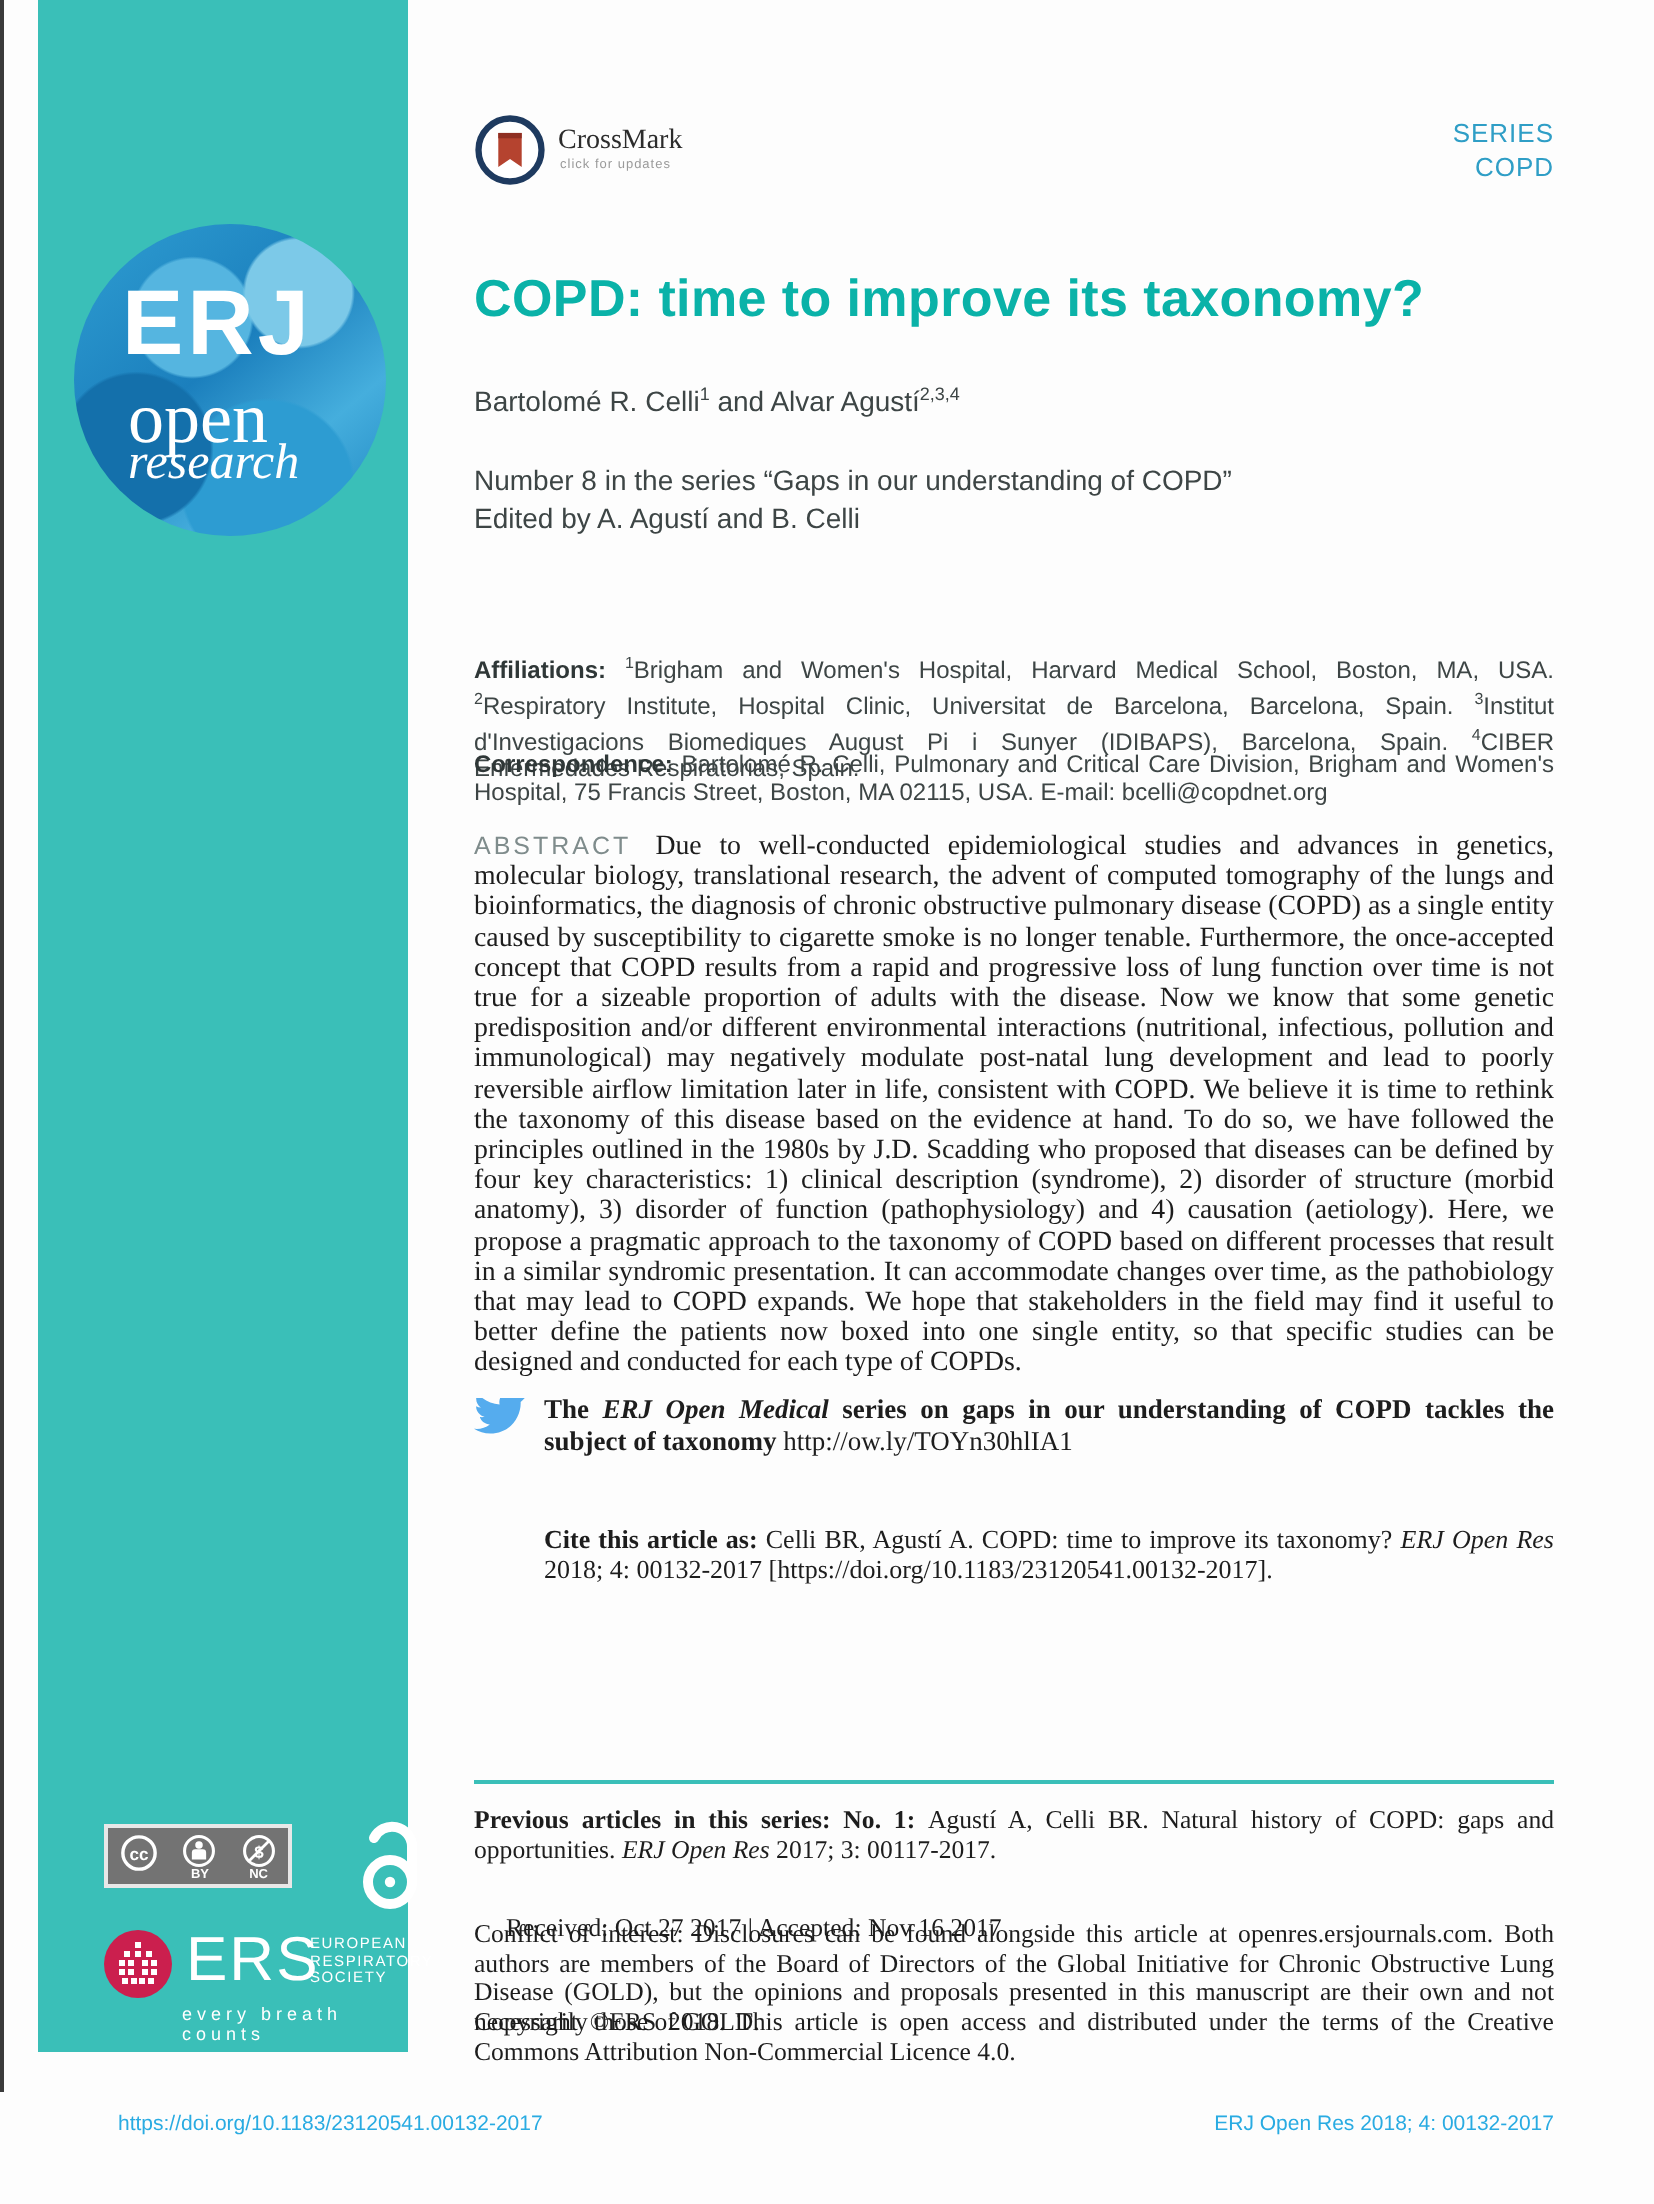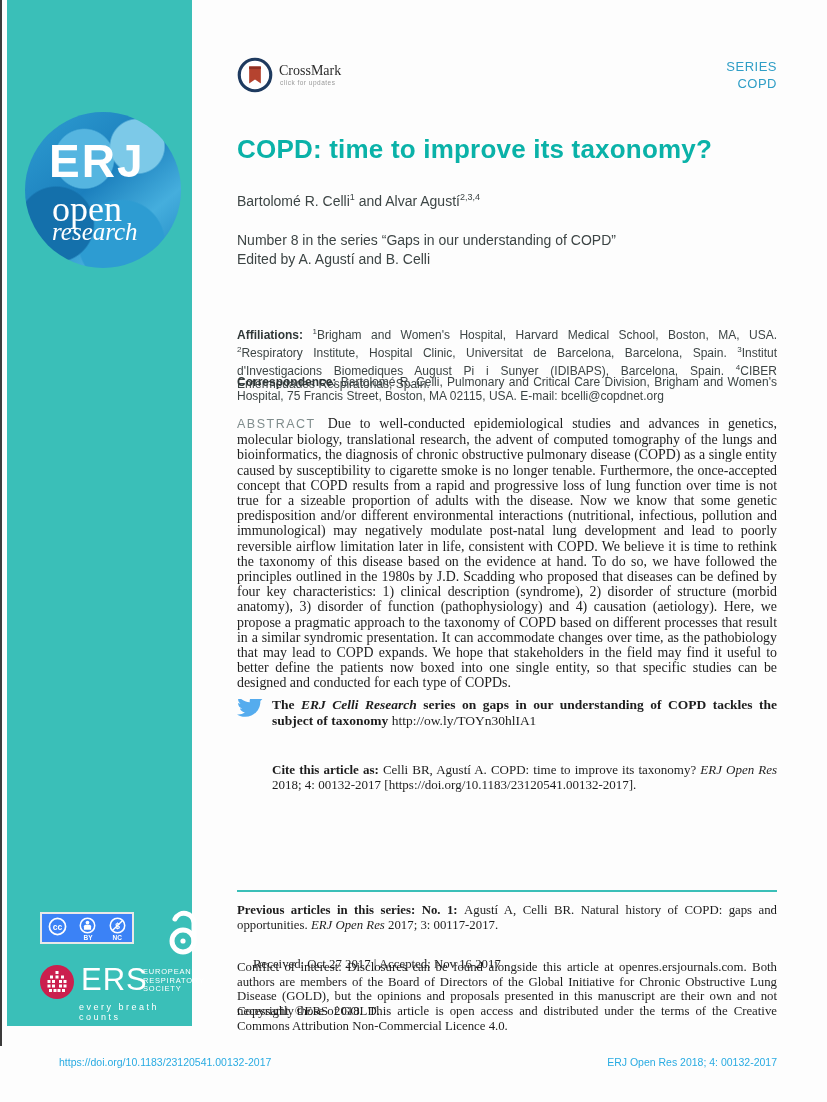--- a/index.html
+++ b/index.html
@@ -4,38 +4,38 @@
 <style>
   html,body{margin:0;padding:0;background:#e9e9e9;}
   #page{position:relative;width:827px;height:1102px;background:#fdfdfd;overflow:hidden;
         font-family:"Liberation Sans",sans-serif;}
   .abs{position:absolute;}
 
   
   #edge-line{left:0;top:0;width:2px;height:1046px;background:#3b3b3b;}
 
   
-  #sidebar{left:7px;top:0;width:185px;height:1026px;background:#3abfb8;}
+  #sidebar{left:19px;top:0;width:185px;height:1026px;background:#3abfb8;}
 
   
   #erj-logo{left:18px;top:112px;width:156px;height:156px;border-radius:50%;
     background:
       radial-gradient(circle at 72% 22%, #7cc9e8 0 16%, rgba(0,0,0,0) 17%),
       radial-gradient(circle at 20% 72%, #1470ab 0 22%, rgba(0,0,0,0) 23%),
       radial-gradient(circle at 62% 84%, #2d9cd2 0 26%, rgba(0,0,0,0) 27%),
       radial-gradient(circle at 38% 30%, #55b5e0 0 20%, rgba(0,0,0,0) 21%),
       linear-gradient(140deg,#2f9ed2 0%,#1b7fbd 45%,#45aedd 72%,#1e86c2 100%);
     color:#fff;}
   #erj-logo .l1{position:absolute;left:24px;top:22px;font-size:46px;font-weight:bold;letter-spacing:2px;}
   #erj-logo .l2{position:absolute;left:27px;top:76px;font-family:Liberation Serif, serif;font-size:36px;}
   #erj-logo .l3{position:absolute;left:27px;top:106px;font-family:"Liberation Serif",serif;
                 font-style:italic;font-size:25px;}
 
   
-  #cc-badge{left:33px;top:912px;width:94px;height:32px;background:#3b82f6;border:2px solid #e8e8e8;
+  #cc-badge{left:33px;top:912px;width:94px;height:32px;background:#737373;border:2px solid #e8e8e8;
             display:flex;align-items:flex-start;justify-content:space-around;padding-top:3px;box-sizing:border-box;}
   .cc-item{display:flex;flex-direction:column;align-items:center;line-height:1;}
   .cc-item .lbl{color:#fff;font-size:6.5px;font-weight:bold;margin-top:1px;}
 
   
   #oa-logo{left:157px;top:908px;width:40px;height:50px;}
 
   
   #ers-block{left:32px;top:962px;width:160px;color:#fff;}
   #ers-circle{position:absolute;left:0;top:2px;width:36px;height:36px;}
@@ -208,21 +208,21 @@
 
   <p id="abstract" class="abs main-text" style="margin:0;"><span class="ab-label">ABSTRACT</span><span>Due to well-conducted epidemiological studies and advances in genetics, molecular biology, translational research, the advent of computed tomography of the lungs and bioinformatics, the diagnosis of chronic obstructive pulmonary disease (COPD) as a single entity caused by susceptibility to cigarette smoke is no longer tenable. Furthermore, the once-accepted concept that COPD results from a rapid and progressive loss of lung function over time is not true for a sizeable proportion of adults with the disease. Now we know that some genetic predisposition and/or different environmental interactions (nutritional, infectious, pollution and immunological) may negatively modulate post-natal lung development and lead to poorly reversible airflow limitation later in life, consistent with COPD. We believe it is time to rethink the taxonomy of this disease based on the evidence at hand. To do so, we have followed the principles outlined in the 1980s by J.D. Scadding who proposed that diseases can be defined by four key characteristics: 1) clinical description (syndrome), 2) disorder of structure (morbid anatomy), 3) disorder of function (pathophysiology) and 4) causation (aetiology). Here, we propose a pragmatic approach to the taxonomy of COPD based on different processes that result in a similar syndromic presentation. It can accommodate changes over time, as the pathobiology that may lead to COPD expands. We hope that stakeholders in the field may find it useful to better define the patients now boxed into one single entity, so that specific studies can be designed and conducted for each type of COPDs.</span></p>
 
   <div id="tweet-block" class="abs main-text">
     <span id="tweet-bird">
       <svg width="26" height="22" viewBox="0 0 512 420" fill="#55acee">
         <path d="M459.37 31.716c.325 4.548.325 9.097.325 13.645 0 138.72-105.583 298.558-298.558 298.558-59.452 0-114.68-17.219-161.137-47.106 8.447.974 16.568 1.299 25.34 1.299 49.055 0 94.213-16.568 130.274-44.832-46.132-.975-84.792-31.188-98.112-72.772 6.498.974 12.995 1.624 19.818 1.624 9.421 0 18.843-1.3 27.614-3.573-48.081-9.747-84.143-51.98-84.143-102.985v-1.299c13.969 7.797 30.214 12.67 47.431 13.319-28.264-18.843-46.781-51.005-46.781-87.391 0-19.492 5.197-37.36 14.294-52.954 51.655 63.675 129.3 105.258 216.365 109.807-1.624-7.797-2.599-15.918-2.599-24.04 0-57.828 46.782-104.934 104.934-104.934 30.213 0 57.502 12.67 76.67 33.137 23.715-4.548 46.456-13.32 66.599-25.34-7.798 24.366-24.366 44.833-46.132 57.827 21.117-2.273 41.584-8.122 60.426-16.243-14.292 20.791-32.161 39.308-52.628 54.253z"></path>
       </svg>
     </span>
     <div id="tweet-text">
-      <div id="tweet-bold"><span>The </span><i class="jn">ERJ Celli Research</i><span> series on gaps in our understanding of COPD tackles the subject of taxonomy </span><span class="url">http://ow.ly/TOYn30hlIA1</span></div>
+      <div id="tweet-bold"><span>The </span><i class="jn">ERJ Open Medical</i><span> series on gaps in our understanding of COPD tackles the subject of taxonomy </span><span class="url">http://ow.ly/TOYn30hlIA1</span></div>
     </div>
   </div>
 
   <div id="cite-block" class="abs main-text">
     <div class="inner"><b>Cite this article as: </b><span>Celli BR, Agustí A. COPD: time to improve its taxonomy? </span><i class="jn">ERJ Open Res</i><span> 2018; 4: 00132-2017 [https://doi.org/10.1183/23120541.00132-2017].</span></div>
   </div>
 
   <div id="divider" class="abs"></div>
 
   <p id="previous" class="abs main-text backmatter" style="margin:0;"><b>Previous articles in this series: No. 1: </b><span>Agustí A, Celli BR. Natural history of COPD: gaps and opportunities. </span><i class="jn">ERJ Open Res</i><span> 2017; 3: 00117-2017.</span></p>

